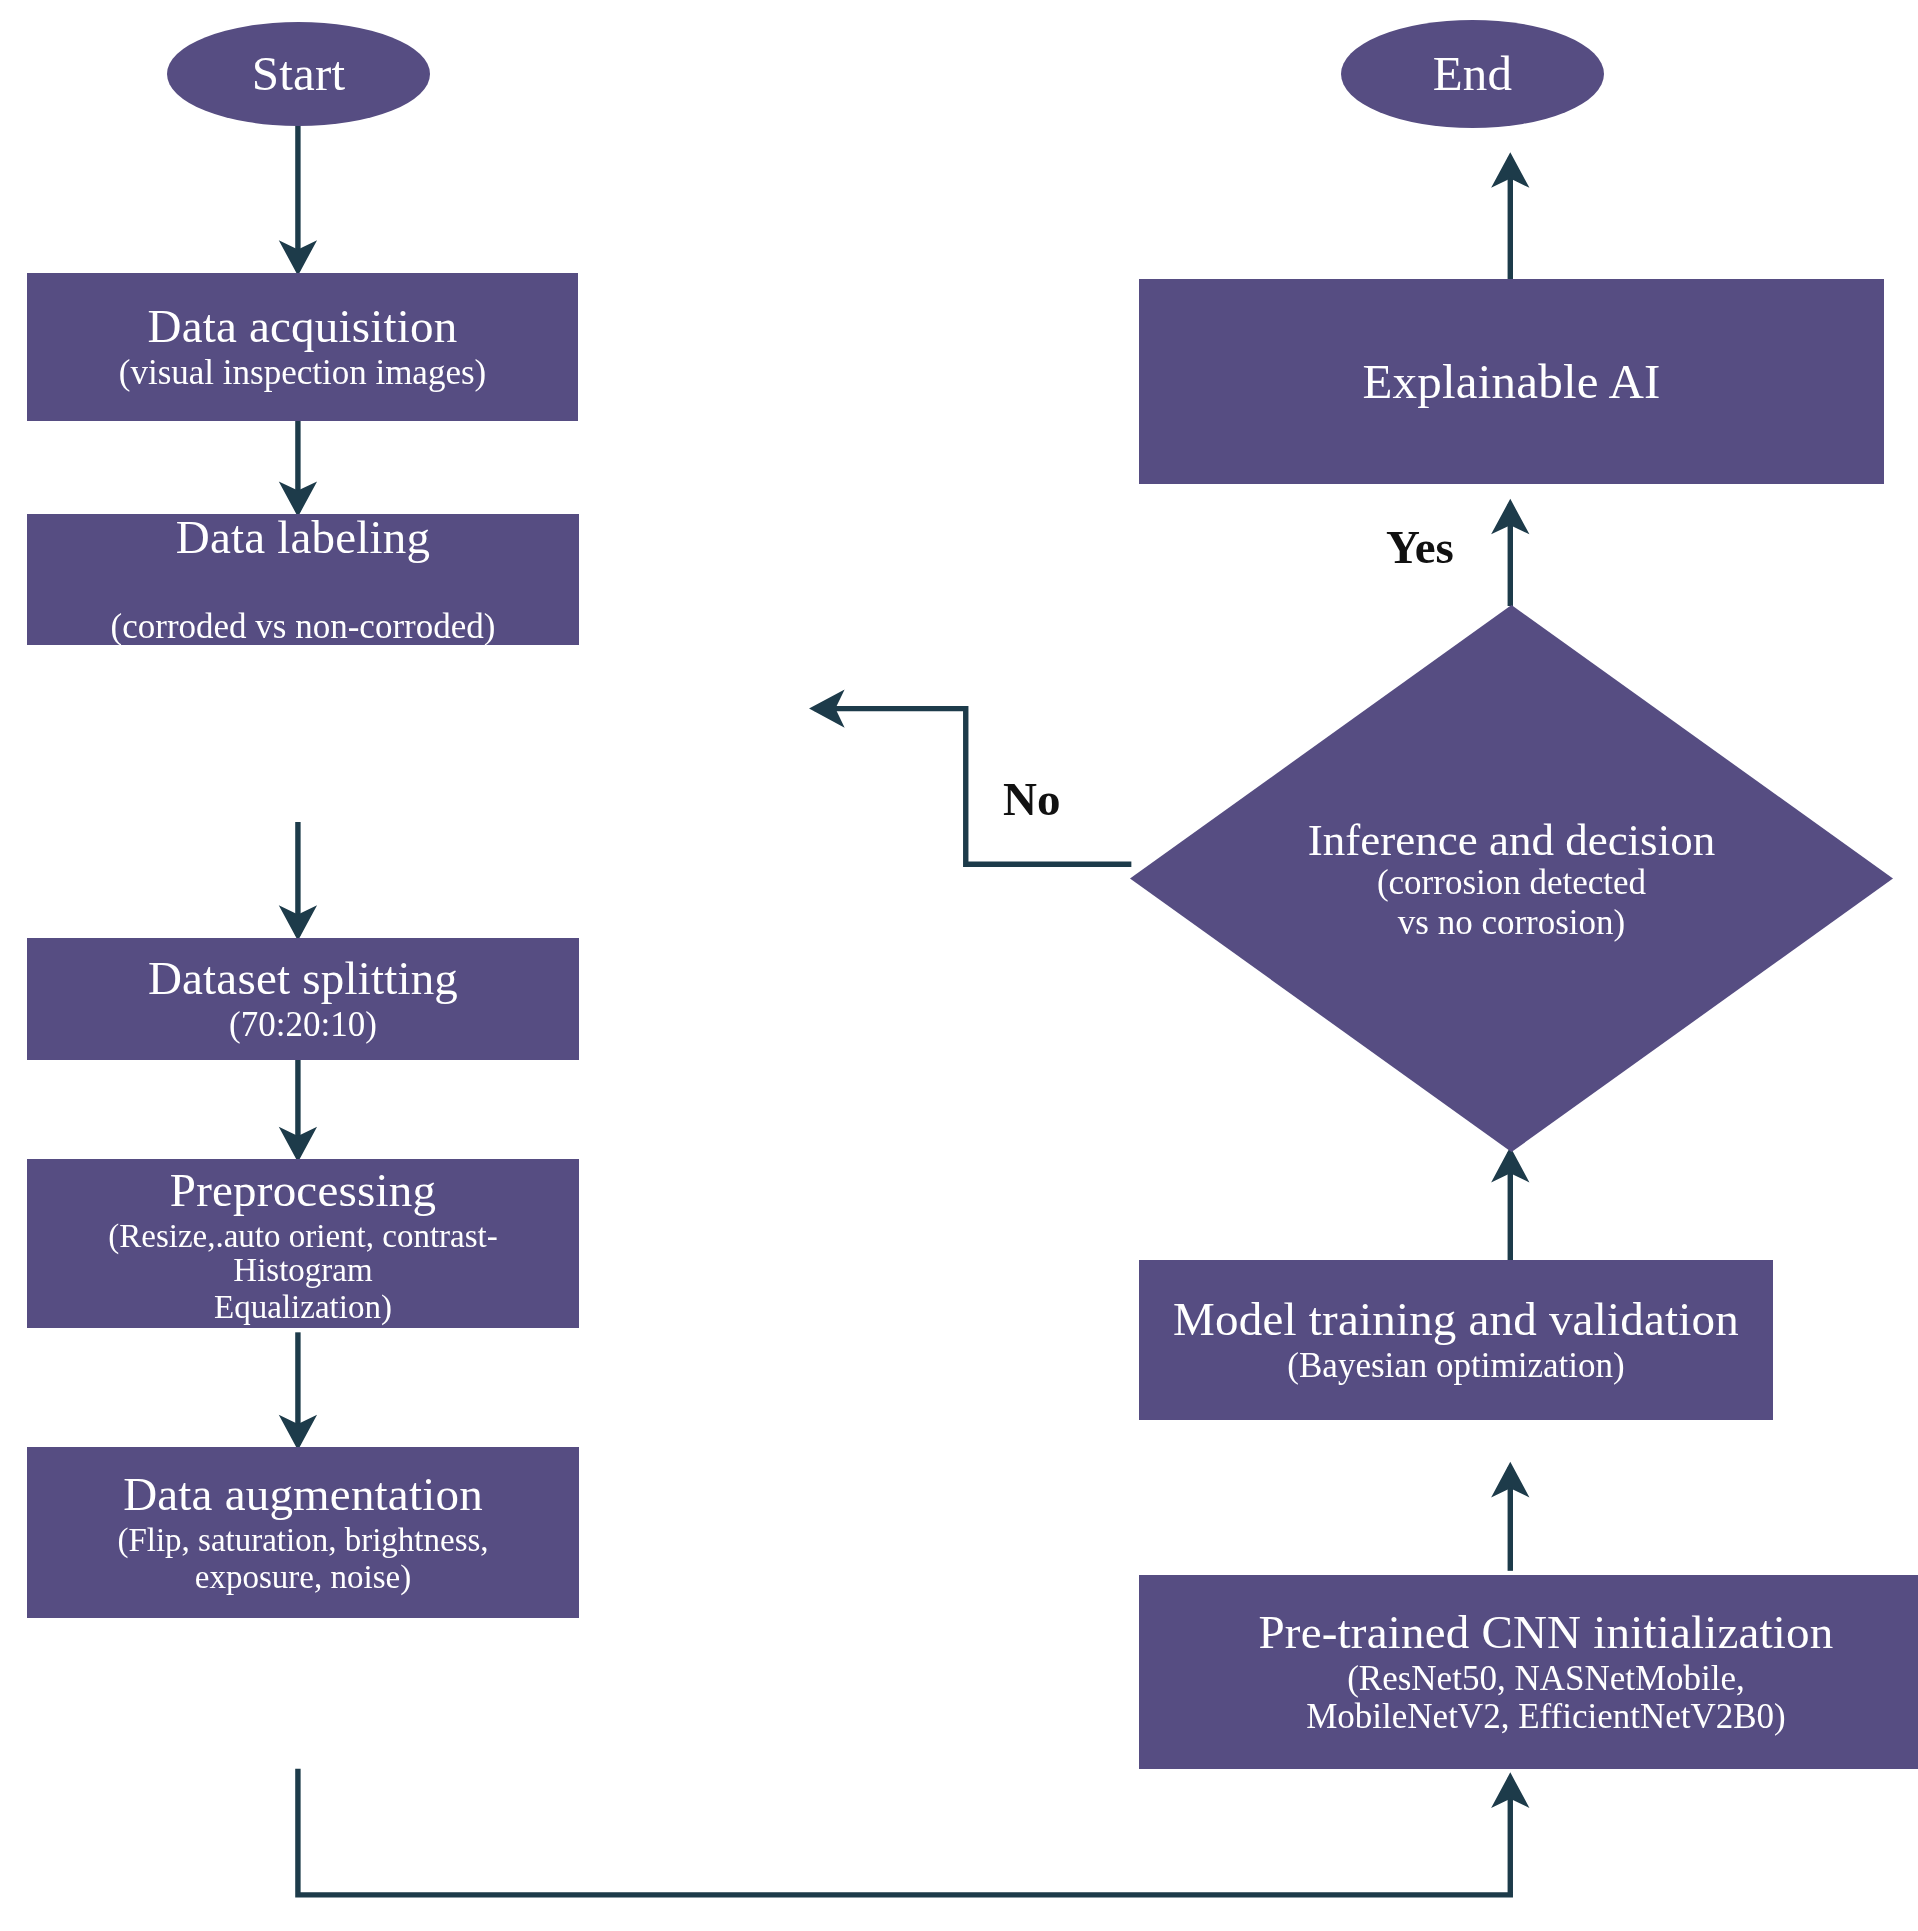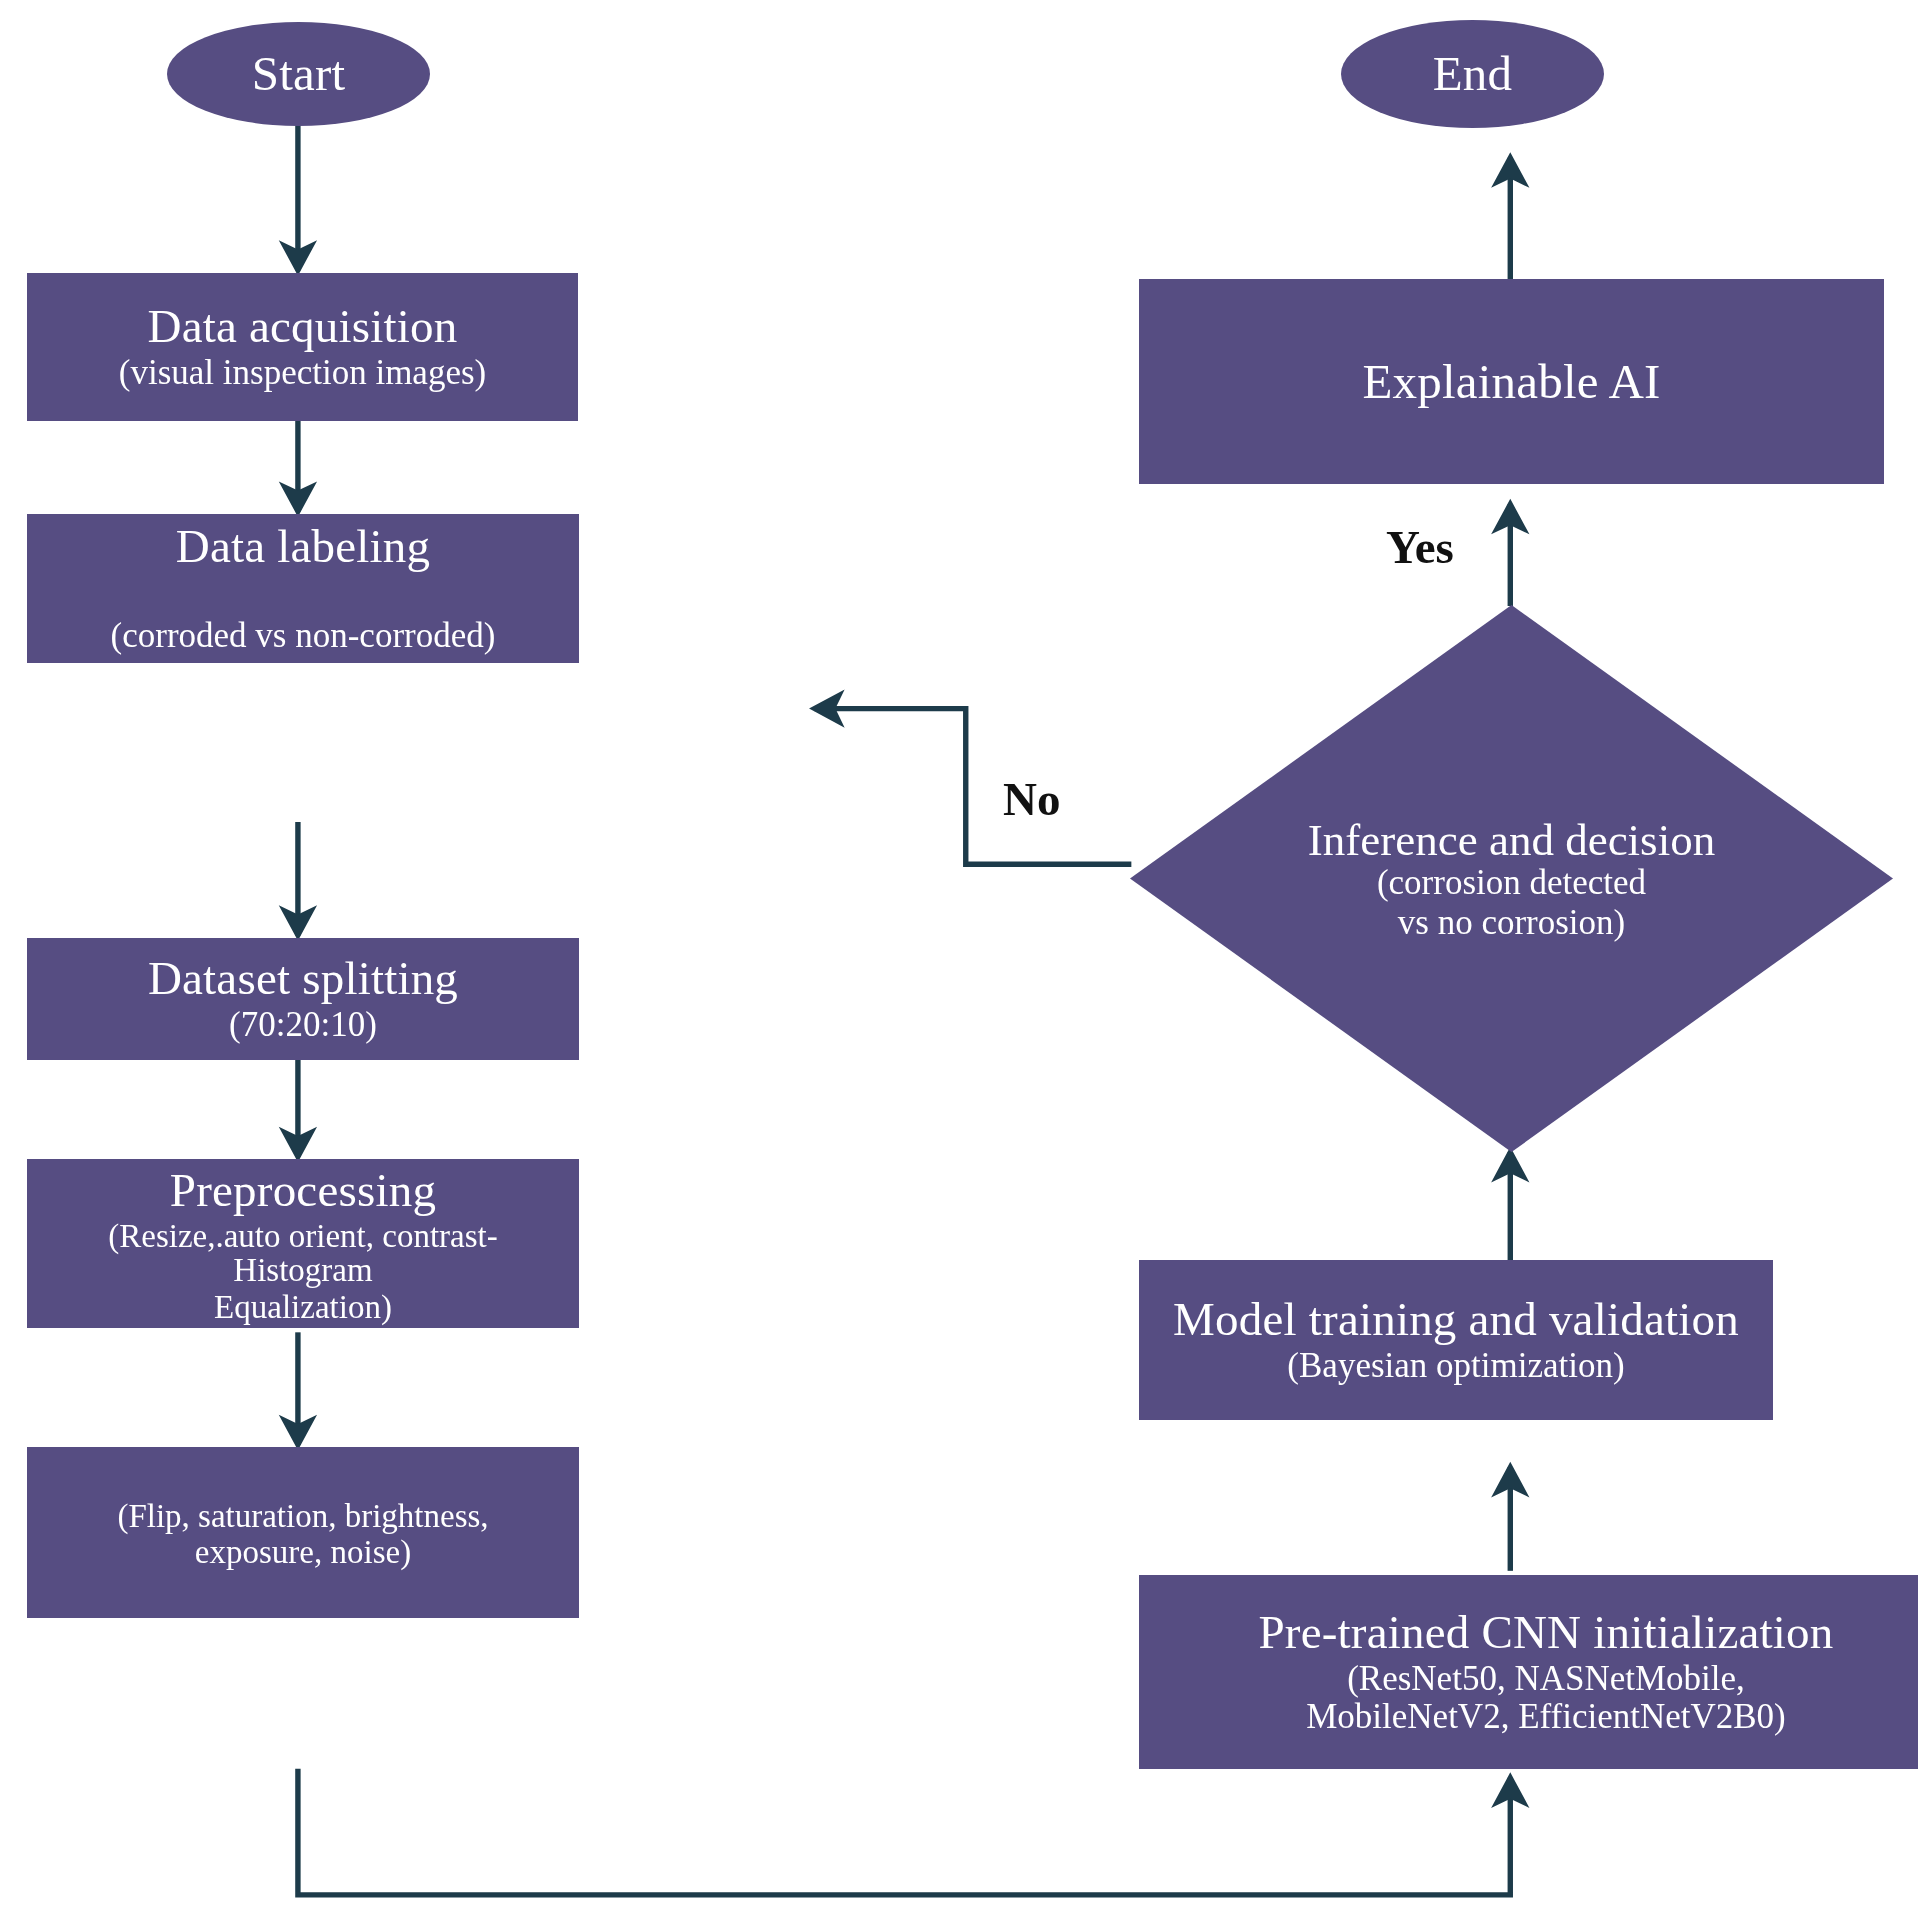--- a/index.html
+++ b/index.html
@@ -130,37 +130,38 @@
 
   <div class="node terminator" style="left:167px; top:21.6px; width:263px; height:104px;">
     <span class="title t-xl">Start</span>
   </div>
 
   <div class="node" style="left:27px; top:273px; width:551px; height:148px;">
     <span class="title t-lg">Data acquisition</span>
     <span class="sub s-md">(visual inspection images)</span>
   </div>
 
-  <div class="node" style="left:27px; top:514px; width:552px; height:149px;gap:43px;">
+  <div class="node" style="left:27px; top:514px; width:552px; height:131px;gap:43px;">
     <span class="title t-lg">Data labeling</span>
     <span class="sub s-md">(corroded vs non-corroded)</span>
   </div>
 
   <div class="node" style="left:27px; top:938px; width:552px; height:122px;">
     <span class="title t-lg">Dataset splitting</span>
     <span class="sub s-md">(70:20:10)</span>
   </div>
 
   <div class="node" style="left:27px; top:1159px; width:552px; height:169px;justify-content:flex-end;">
     <span class="title t-lg">Preprocessing</span>
     <span class="sub s-sm">(Resize,.auto orient, contrast- Histogram</span>
     <span class="sub s-sm" style="margin-top:1.8px;">Equalization)</span>
   </div>
 
   <div class="node" style="left:27px; top:1447px; width:552px; height:171px;">
+    <span class="title t-lg">Data augmentation</span>
     <span class="sub s-sm">(Flip, saturation, brightness,</span>
     <span class="sub s-sm" style="margin-top:1.8px;">exposure, noise)</span>
   </div>
 
   <div class="node terminator" style="left:1341px; top:20px; width:263px; height:108px;">
     <span class="title t-xl">End</span>
   </div>
 
   <div class="node" style="left:1139px; top:279px; width:745px; height:205px;">
     <span class="title t-xl">Explainable AI</span>

